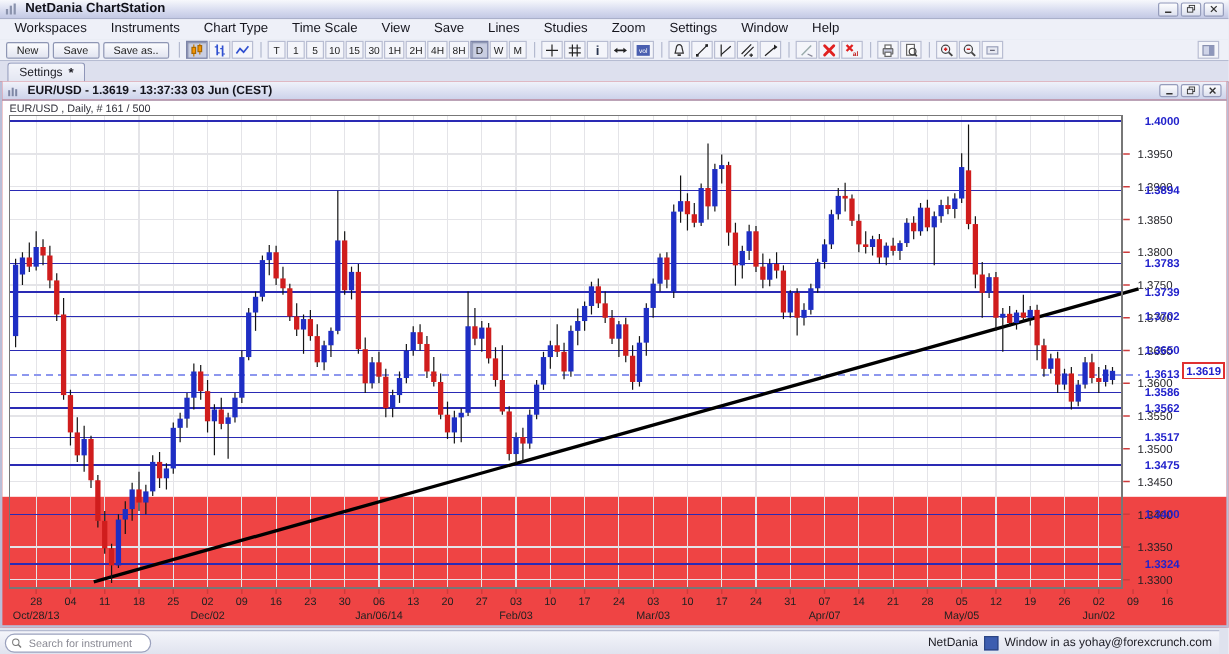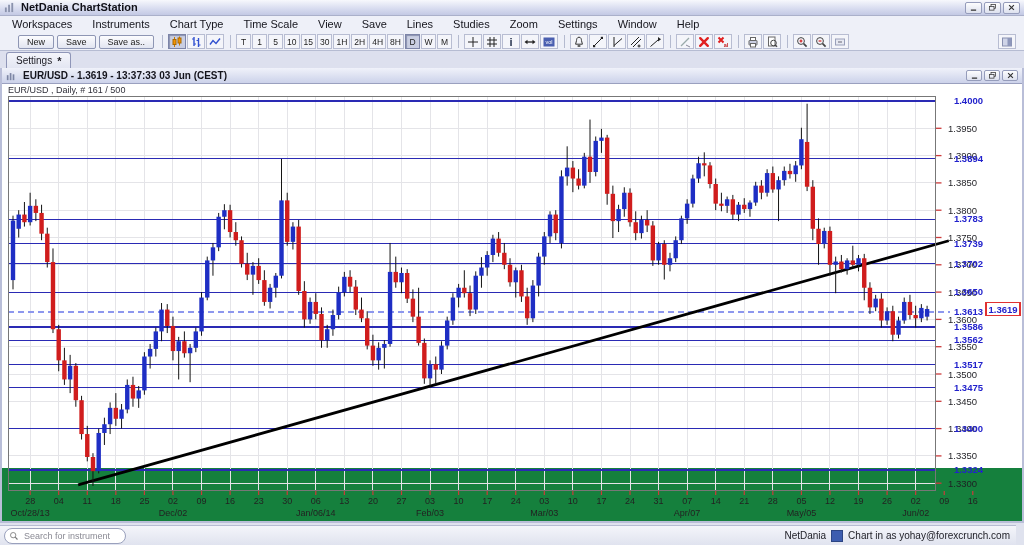--- a/index.html
+++ b/index.html
@@ -17,21 +17,21 @@
     border:1px solid #959cbb;border-radius:2px;display:inline-flex;
     align-items:center;justify-content:center;box-sizing:border-box;}
   .winbtn svg{width:9px;height:9px;}
   
   .menubar{position:absolute;top:16px;left:0;width:1024px;height:17px;
     background:#eef0f8;display:flex;align-items:center;padding-left:2px;}
   .menu-item{font-size:11px;color:#15151d;padding:10px 10px;line-height:17px;cursor:default;}
   
   .toolbar{position:absolute;top:33px;left:0;width:1024px;height:18px;
     background:#eef0f8;border-bottom:1px solid #b6bcd2;
-    display:flex;align-items:center;padding-left:18px;box-sizing:border-box;}
+    display:flex;align-items:center;padding-left:5px;box-sizing:border-box;}
   .fbtn{font-size:9px;color:#222;background:linear-gradient(#fcfcfe,#e2e5f1);
     border:1px solid #8e96b4;border-radius:2px;padding:1px 8px;margin-right:3px;
     line-height:10px;}
   .tsep{width:1px;height:13px;background:#b4bacf;margin:0 5px;}
   .tbtn{height:15px;min-width:15px;box-sizing:border-box;border:1px solid #b8bdd2;
     background:#f4f5fa;display:inline-flex;align-items:center;justify-content:center;
     margin-right:1px;font-size:8.5px;color:#222;padding:0 2px;}
   .tbtn svg{width:12px;height:12px;}
   .tbtn.sel{background:#c9cee2;border:1px solid #7c84a8;box-shadow:inset 1px 1px 1px rgba(60,70,110,.45);}
   .tb-right{margin-left:auto;margin-right:8px;}
@@ -39,27 +39,27 @@
   .tabbar{position:absolute;top:51px;left:0;width:1024px;height:17px;
     background:#dde0ee;border-bottom:1px solid #9aa0bf;}
   .tab{position:absolute;left:6px;bottom:0;height:15px;padding:0 9px;
     background:linear-gradient(#f4f5fb,#e3e6f2);border:1px solid #8f96b8;border-bottom:none;
     border-radius:3px 3px 0 0;font-size:10px;color:#1c1c24;display:flex;
     align-items:center;gap:5px;}
   .tab .mod{font-weight:bold;font-size:11px;}
   
   .chartwin{position:absolute;top:68px;left:0;width:1024px;height:455px;
     box-sizing:border-box;border-left:2px solid #b9bed8;border-right:2px solid #b9bed8;
-    border-bottom:2px solid #b9bed8;background:#15803d;}
+    border-bottom:2px solid #b9bed8;background:#ef4444;}
   .cw-title{height:15px;background:linear-gradient(#f0f2fa,#ccd2ea);
     border-bottom:1px solid #9aa0bf;display:flex;align-items:center;}
   .cw-ic{width:13px;height:10px;margin:0 4px;display:inline-flex;}
   .cw-text{font-size:10px;font-weight:bold;color:#14141c;}
   .cw-title .winbtn{width:16px;height:11px;}
-  .cw-body{position:relative;width:1020px;height:384px;background:#fff;}
+  .cw-body{position:relative;width:1020px;height:330px;background:#fff;}
   .chart-label{position:absolute;top:1px;left:6px;font-size:9px;color:#30303a;z-index:2;}
   #chart-svg{position:absolute;top:0;left:0;}
   #chart-svg text{font-family:"Liberation Sans","DejaVu Sans",sans-serif;}
   
   .statusbar{position:absolute;top:525px;left:0;width:1016px;height:20px;
     background:linear-gradient(#f4f5fa,#e0e3ef);border-top:1px solid #b6bcd2;
     display:flex;align-items:center;box-sizing:border-box;}
   .search{display:flex;align-items:center;background:#fff;border:1px solid #9aa1bd;
     border-radius:8px;height:14px;width:112px;margin-left:4px;padding:0 4px;}
   .s-ic{width:10px;height:10px;display:inline-flex;margin-right:3px;}
@@ -852,17 +852,17 @@
           <svg viewBox="0 0 12 12">
             <circle cx="5" cy="5" r="3.2" fill="none" stroke="#777"></circle>
             <line x1="7.4" y1="7.4" x2="10.2" y2="10.2" stroke="#777" stroke-width="1.4"></line>
           </svg>
         </span>
       <input type="text" placeholder="Search for instrument" style="">
     </div>
     <div class="signin">
       <span>NetDania</span>
       <span class="blue-sq"></span>
-      <span>Chart in as yohay@forexcrunch.com</span>
+      <span>Window in as yohay@forexcrunch.com</span>
     </div>
   </div>
 
 </div>
 
 </body></html>

